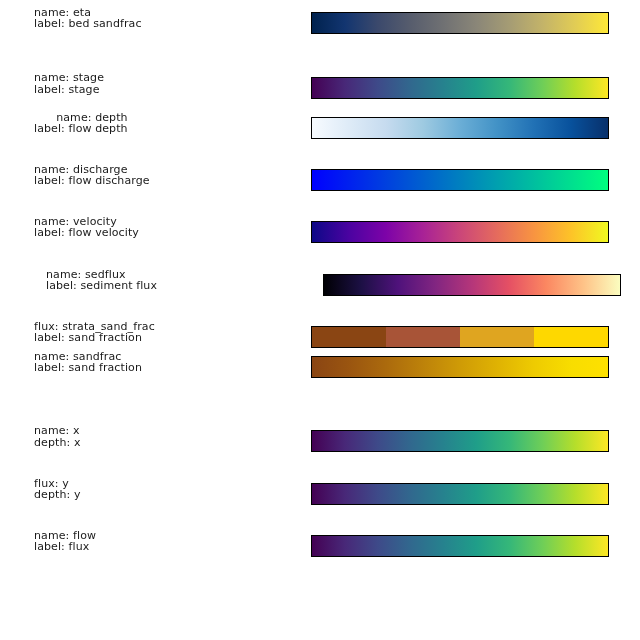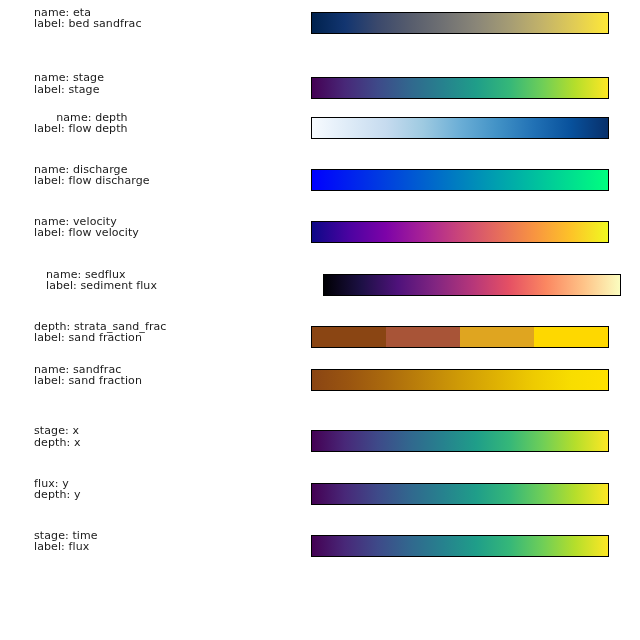--- a/index.html
+++ b/index.html
@@ -110,56 +110,56 @@
       <div class="row-text">
         <span class="txt-line">name: sedflux</span>
         <span class="txt-line">label: sediment flux</span>
       </div>
       <div class="row-bar-wrap">
         <div class="row-bar" style="background: linear-gradient(to right, rgb(0, 0, 4) 0%, rgb(28, 16, 68) 12.5%, rgb(79, 18, 123) 25%, rgb(129, 37, 129) 37.5%, rgb(181, 54, 122) 50%, rgb(229, 80, 100) 62.5%, rgb(251, 135, 97) 75%, rgb(254, 194, 135) 87.5%, rgb(251, 253, 191) 100%);"></div>
       </div>
     </div>
     <div class="cmap-row" style="top: 316.8px;">
       <div class="row-text">
-        <span class="txt-line">depth: strata_sand_frac</span>
+        <span class="txt-line">flux: strata_sand_frac</span>
         <span class="txt-line">label: sand fraction</span>
       </div>
       <div class="row-bar-wrap">
         <div class="row-bar" style="background: linear-gradient(to right, rgb(138, 69, 19) 0%, rgb(138, 69, 19) 25%, rgb(168, 84, 55) 25%, rgb(168, 84, 55) 50%, rgb(223, 165, 32) 50%, rgb(223, 165, 32) 75%, rgb(254, 216, 0) 75%, rgb(254, 216, 0) 100%);"></div>
       </div>
     </div>
-    <div class="cmap-row" style="top: 360px;">
+    <div class="cmap-row" style="top: 347px;">
       <div class="row-text">
         <span class="txt-line">name: sandfrac</span>
         <span class="txt-line">label: sand fraction</span>
       </div>
       <div class="row-bar-wrap">
         <div class="row-bar" style="background: linear-gradient(to right, rgb(138, 69, 19) 0%, rgb(154, 85, 16) 12.5%, rgb(171, 106, 13) 25%, rgb(189, 130, 10) 37.5%, rgb(207, 155, 6) 50%, rgb(223, 178, 3) 62.5%, rgb(238, 203, 1) 75%, rgb(248, 221, 0) 87.5%, rgb(254, 225, 0) 100%);"></div>
       </div>
     </div>
     <div class="cmap-row" style="top: 421.4px;">
       <div class="row-text">
-        <span class="txt-line">stage: x</span>
+        <span class="txt-line">name: x</span>
         <span class="txt-line">depth: x</span>
       </div>
       <div class="row-bar-wrap">
         <div class="row-bar" style="background: linear-gradient(to right, rgb(68, 1, 84) 0%, rgb(72, 40, 120) 11.1111%, rgb(62, 74, 137) 22.2222%, rgb(49, 104, 142) 33.3333%, rgb(38, 130, 142) 44.4444%, rgb(31, 158, 137) 55.5556%, rgb(53, 183, 121) 66.6667%, rgb(110, 206, 88) 77.7778%, rgb(181, 222, 43) 88.8889%, rgb(253, 231, 37) 100%);"></div>
       </div>
     </div>
     <div class="cmap-row" style="top: 473.7px;">
       <div class="row-text">
         <span class="txt-line">flux: y</span>
         <span class="txt-line">depth: y</span>
       </div>
       <div class="row-bar-wrap">
         <div class="row-bar" style="background: linear-gradient(to right, rgb(68, 1, 84) 0%, rgb(72, 40, 120) 11.1111%, rgb(62, 74, 137) 22.2222%, rgb(49, 104, 142) 33.3333%, rgb(38, 130, 142) 44.4444%, rgb(31, 158, 137) 55.5556%, rgb(53, 183, 121) 66.6667%, rgb(110, 206, 88) 77.7778%, rgb(181, 222, 43) 88.8889%, rgb(253, 231, 37) 100%);"></div>
       </div>
     </div>
     <div class="cmap-row" style="top: 526px;">
       <div class="row-text">
-        <span class="txt-line">stage: time</span>
+        <span class="txt-line">name: flow</span>
         <span class="txt-line">label: flux</span>
       </div>
       <div class="row-bar-wrap">
         <div class="row-bar" style="background: linear-gradient(to right, rgb(68, 1, 84) 0%, rgb(72, 40, 120) 11.1111%, rgb(62, 74, 137) 22.2222%, rgb(49, 104, 142) 33.3333%, rgb(38, 130, 142) 44.4444%, rgb(31, 158, 137) 55.5556%, rgb(53, 183, 121) 66.6667%, rgb(110, 206, 88) 77.7778%, rgb(181, 222, 43) 88.8889%, rgb(253, 231, 37) 100%);"></div>
       </div>
     </div>
   </div>
 
 </body></html>

